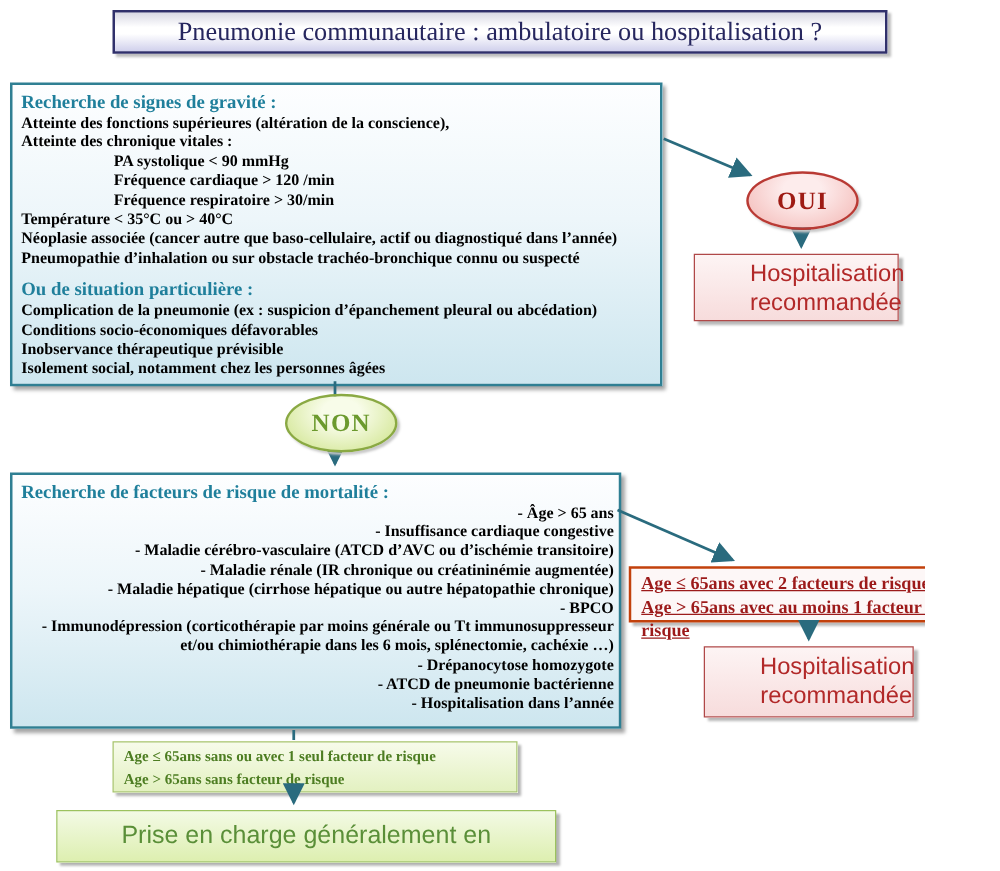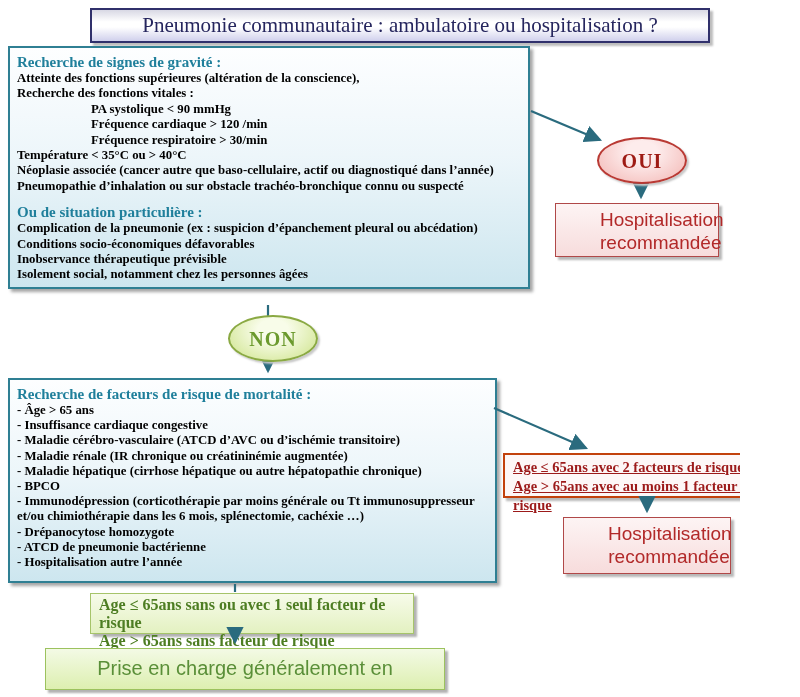--- a/index.html
+++ b/index.html
@@ -25,23 +25,23 @@
     border:2px solid #2f7f93;
     background:linear-gradient(180deg,#fdfeff 0%,#edf6fa 45%,#cde6ef 100%);
     box-shadow:3px 3px 3px #a6a6a6;
     color:#000; font-weight:bold; font-size:12.8px;
     padding:5px 4px 0 7px; z-index:1;
   }
   .blue-box .hd { color:#1f7f9b; font-size:15px; line-height:18px; }
   .blue-box .ln { line-height:15.4px; }
   .blue-box .indent { padding-left:74px; }
   .blue-box .hd2 { margin-top:9px; }
-  #risk-box .ln { line-height:15.2px; }
+  #risk-box .ln { line-height:15.2px;text-align:right; }
 
-  #severity-box { left:8px; top:46px;  width:522px; height:243px; }
+  #severity-box { left:8px; top:66px;  width:522px; height:243px; }
   #risk-box     { left:8px; top:378px; width:489px; height:205px;font-family:Liberation Serif, serif; }
 
   
   .ellipse {
     border-radius:50%; text-align:center; font-weight:bold; font-size:20px;
     z-index:3; letter-spacing:1px;
   }
   #oui-ellipse {
     left:597px; top:137px; width:90px; height:47px; line-height:45px;
     border:2px solid #b93a34; color:#9e1b14;
@@ -77,21 +77,21 @@
     padding:3px 0 0 8px; z-index:1;
   }
   #red-criteria .ln { text-decoration:underline; }
 
   
   #green-criteria {
     left:90px; top:593px; width:324px; height:41px;
     border:1px solid #a6c46a;
     background:linear-gradient(180deg,#f7fbea 0%,#e3f1c1 100%);
     box-shadow:3px 3px 2px #b2b2b2;
-    color:#4d7d22; font-weight:bold; font-size:16px; line-height:18px;
+    color:#4d7d22; font-weight:bold; font-size:12px; line-height:18px;
     padding:2px 0 0 8px; z-index:1;
   }
 
   
   #ambulatory-box {
     left:45px; top:648px; width:400px; height:42px;
     border:1px solid #9cc25e;
     background:linear-gradient(180deg,#f3fae5 0%,#ddefb0 100%);
     box-shadow:3px 3px 2px #b2b2b2;
     color:#5a8f38; font-family:"Liberation Sans", sans-serif;
@@ -103,21 +103,21 @@
 </head>
 <body>
 
 <div id="canvas">
 
   <div class="abs title-box">Pneumonie communautaire : ambulatoire ou hospitalisation ?</div>
 
   <div class="abs blue-box" id="severity-box">
     <div class="hd">Recherche de signes de gravité :</div>
     <div class="ln">Atteinte des fonctions supérieures (altération de la conscience),</div>
-    <div class="ln">Recherche des fonctions vitales :</div>
+    <div class="ln">Atteinte des chronique vitales :</div>
     <div class="ln indent">PA systolique &lt; 90 mmHg</div>
     <div class="ln indent">Fréquence cardiaque &gt; 120 /min</div>
     <div class="ln indent">Fréquence respiratoire &gt; 30/min</div>
     <div class="ln">Température &lt; 35°C ou &gt; 40°C</div>
     <div class="ln">Néoplasie associée (cancer autre que baso-cellulaire, actif ou diagnostiqué dans l’année)</div>
     <div class="ln">Pneumopathie d’inhalation ou sur obstacle trachéo-bronchique connu ou suspecté</div>
     <div class="hd hd2">Ou de situation particulière :</div>
     <div class="ln">Complication de la pneumonie (ex : suspicion d’épanchement pleural ou abcédation)</div>
     <div class="ln">Conditions socio-économiques défavorables</div>
     <div class="ln">Inobservance thérapeutique prévisible</div>
@@ -129,21 +129,21 @@
     <div class="ln">- Âge &gt; 65 ans</div>
     <div class="ln">- Insuffisance cardiaque congestive</div>
     <div class="ln">- Maladie cérébro-vasculaire (ATCD d’AVC ou d’ischémie transitoire)</div>
     <div class="ln">- Maladie rénale (IR chronique ou créatininémie augmentée)</div>
     <div class="ln">- Maladie hépatique (cirrhose hépatique ou autre hépatopathie chronique)</div>
     <div class="ln">- BPCO</div>
     <div class="ln">- Immunodépression (corticothérapie par moins générale ou Tt immunosuppresseur</div>
     <div class="ln">et/ou chimiothérapie dans les 6 mois, splénectomie, cachéxie …)</div>
     <div class="ln">- Drépanocytose homozygote</div>
     <div class="ln">- ATCD de pneumonie bactérienne</div>
-    <div class="ln">- Hospitalisation autre l’année</div>
+    <div class="ln">- Hospitalisation dans l’année</div>
   </div>
 
   <svg id="arrow-layer" class="abs" viewBox="0 0 800 697" xmlns="http://www.w3.org/2000/svg">
     <defs>
       <marker id="ah" markerWidth="9" markerHeight="8" refX="7" refY="4" orient="auto">
         <path d="M0,0 L8,4 L0,8 z" fill="#2a6b7e"></path>
       </marker>
     </defs>
     <g stroke="#2a6b7e" stroke-width="2.2" fill="none">
       <line x1="531" y1="111" x2="600" y2="140" marker-end="url(#ah)"></line>

